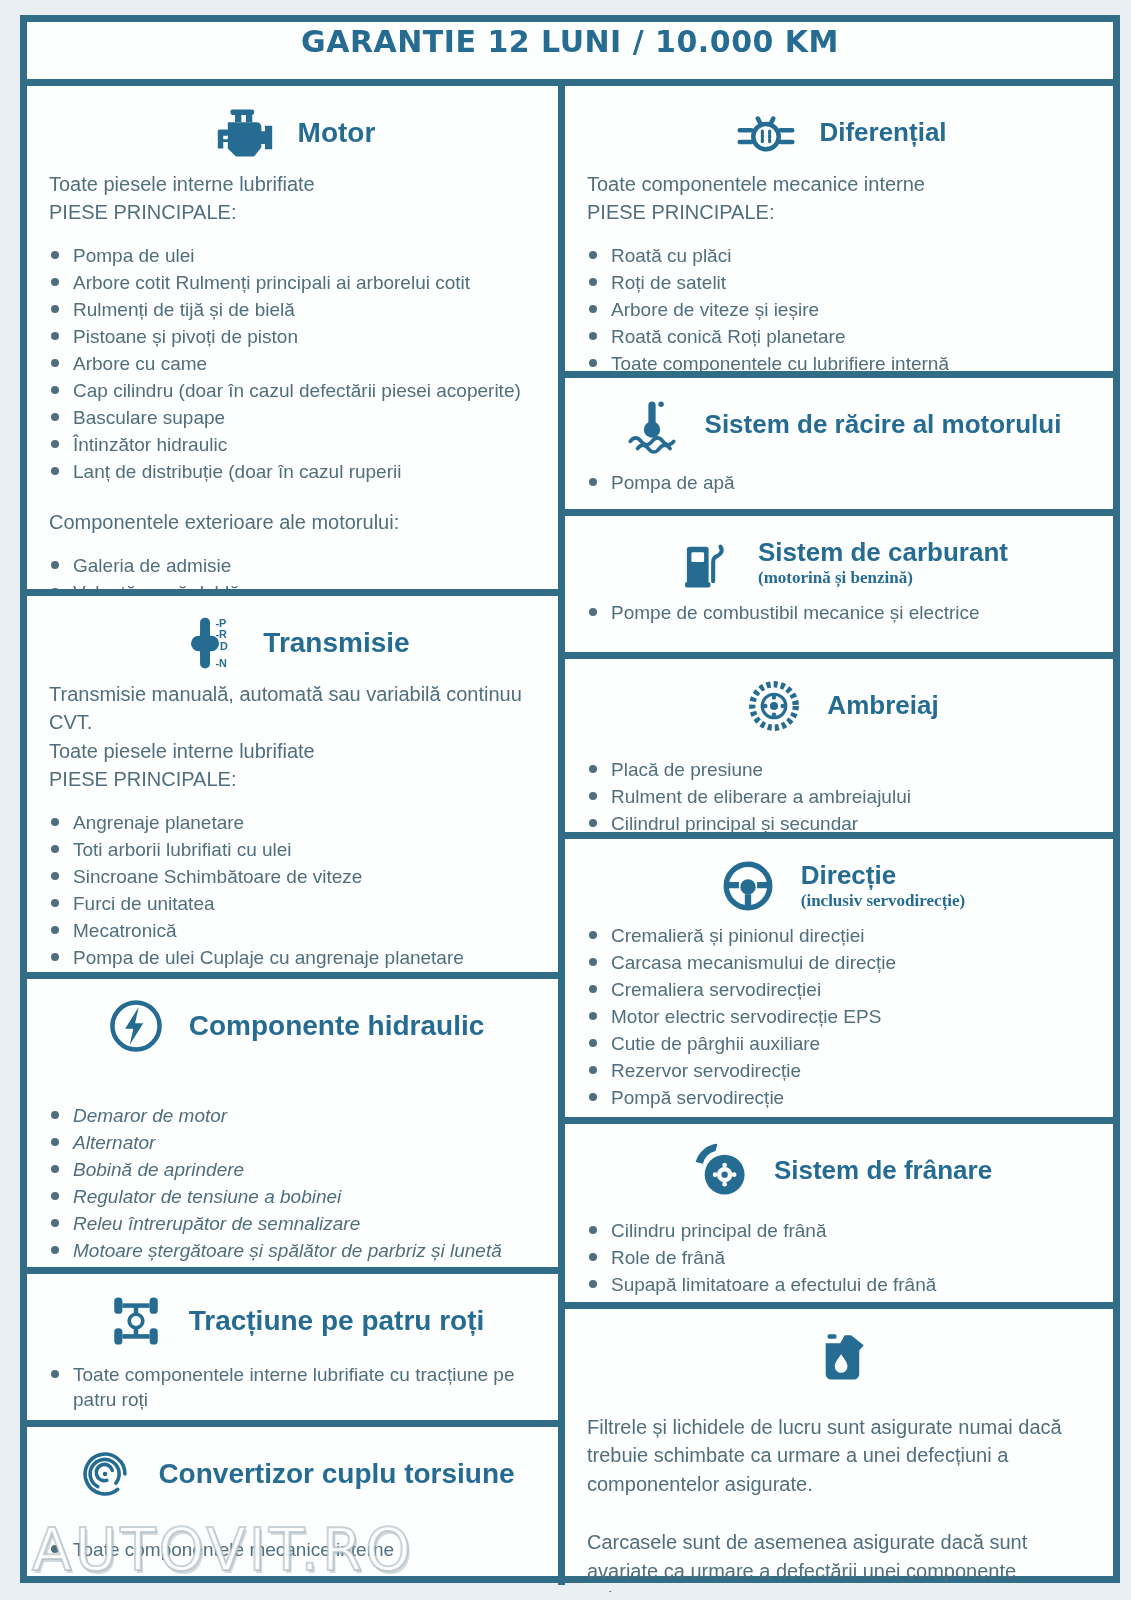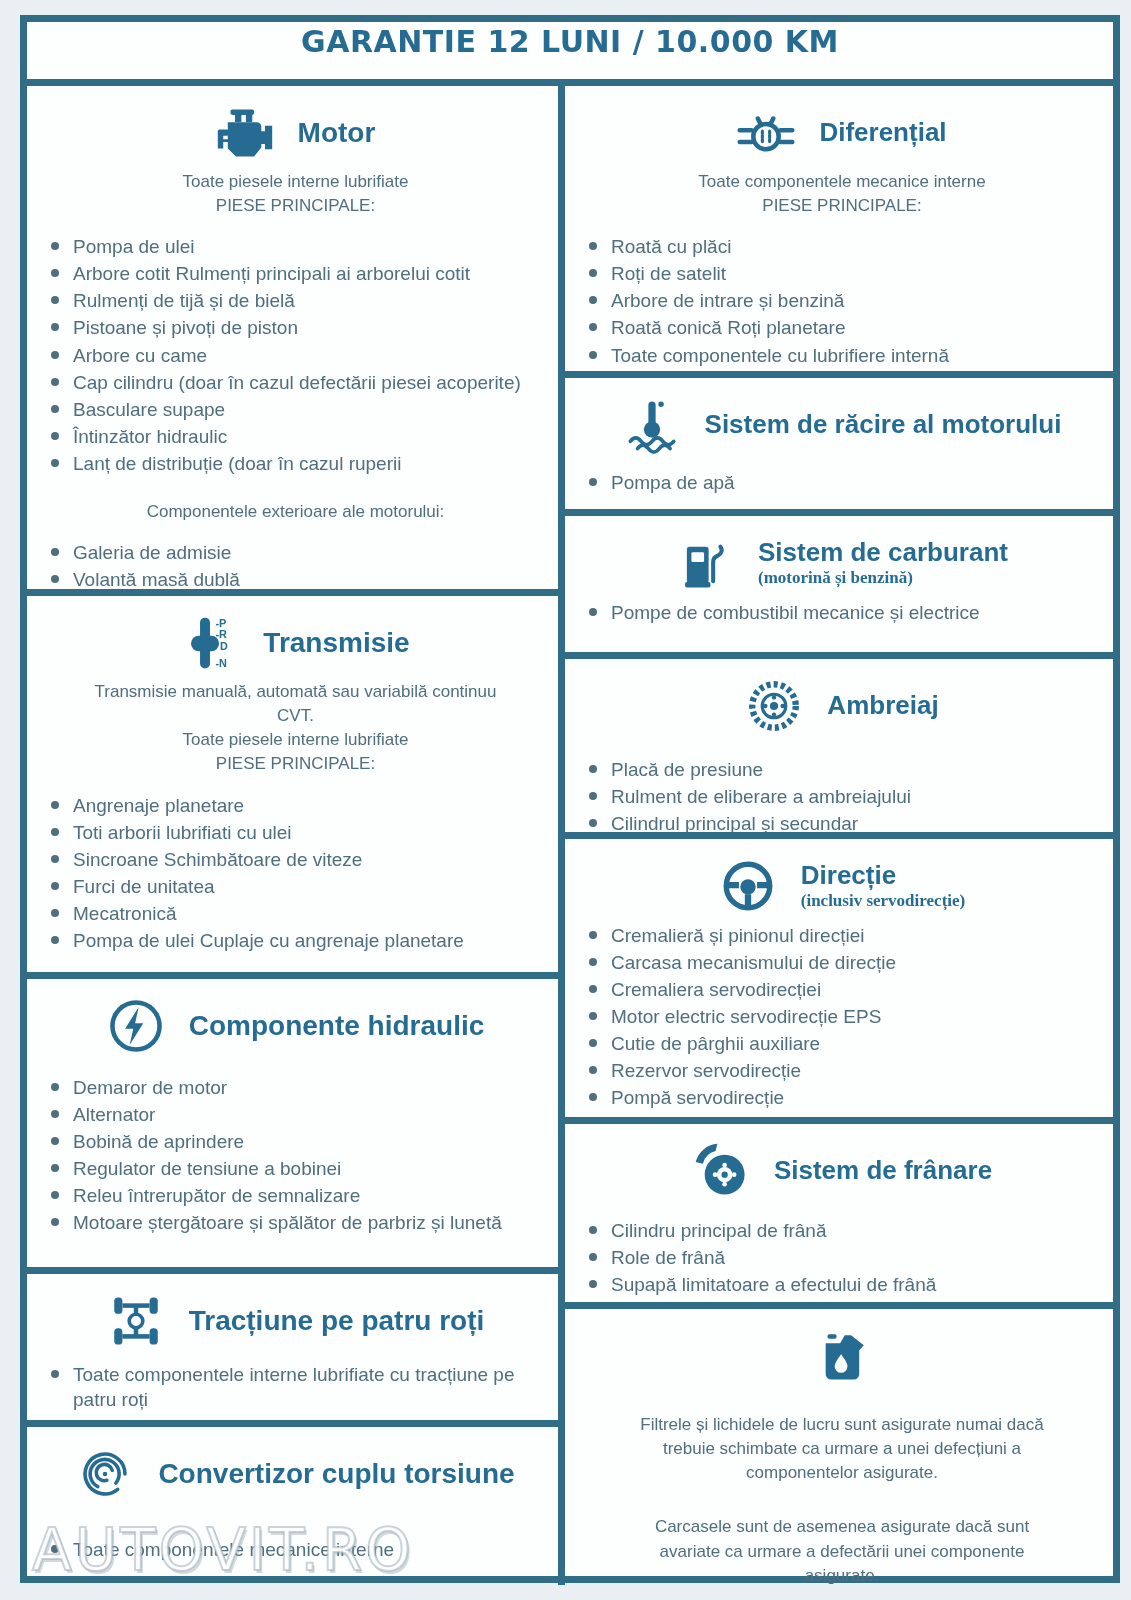--- a/index.html
+++ b/index.html
@@ -41,33 +41,33 @@
   .sec-directie{min-height:285px}
   .sec-franare{min-height:185px}
   .sec-materiale{min-height:283px}
 
   .icon-row{display:flex;align-items:center;justify-content:center;gap:24px;margin:10px 0 8px;color:var(--title);}
   .icon{display:inline-flex;}
   .icon svg{width:58px;height:58px;}
   .title{font-family:Liberation Sans, sans-serif;font-weight:bold;font-size:26px;color:var(--title);line-height:1.15;}
   .col-left .title{font-size:28px;}
   .subtitle{font-family:Liberation Serif, serif;font-weight:bold;font-size:17px;color:var(--title);margin-top:1px;}
-  .center-block{text-align:center;color:var(--body);font-size:17px;line-height:1.42;margin:4px 0;}
+  .center-block{color:var(--body);font-size:20px;line-height:1.42;margin:4px 0;}
   ul.bullets{list-style:none;margin:6px 0 4px;}
   ul.bullets li{
     position:relative;padding-left:24px;margin:2px 0;max-width:478px;
     color:var(--body);font-size:19px;line-height:1.32;
   }
   ul.bullets li::before{
     content:"";position:absolute;left:2px;top:8px;width:8px;height:8px;border-radius:50%;background:var(--body);
   }
   
   .bullets + .center-block{margin-top:24px;}
   .center-block + .bullets{margin-top:16px;}
-  .sec-componente-electrice .bullets{margin-top:20px;}
+  .sec-componente-electrice .bullets{margin-top:48px;font-style:italic;}
   .sec-tractiune .bullets{margin-top:12px;}
   .sec-convertizor .bullets{margin-top:34px;}
   .sec-ambreiaj .bullets{margin-top:22px;}
   .sec-racire .bullets{margin-top:16px;}
   .sec-franare .bullets{margin-top:18px;}
   .sec-materiale .icon-row + .center-block{margin-top:28px;}
   .sec-materiale .center-block + .center-block{margin-top:30px;}
 
   .watermark{
     position:absolute;left:4px;bottom:16px;z-index:5;
@@ -238,21 +238,21 @@
               <div class="title">Diferențial</div>
             </div>
           </div>
           <div class="center-block">
             <div class="center-line">Toate componentele mecanice interne</div>
             <div class="center-line">PIESE PRINCIPALE:</div>
           </div>
           <ul class="bullets">
             <li>Roată cu plăci</li>
             <li>Roți de satelit</li>
-            <li>Arbore de intrare și benzină</li>
+            <li>Arbore de viteze și ieșire</li>
             <li>Roată conică Roți planetare</li>
             <li>Toate componentele cu lubrifiere internă</li>
           </ul>
         </section>
         <section class="section sec-racire">
           <div class="icon-row">
             <span class="icon">
               <svg viewBox="0 0 64 64">
                 <circle cx="32" cy="37" r="9" fill="currentColor"></circle>
                 <rect x="28" y="6" width="8" height="28" rx="4" fill="currentColor"></rect>

